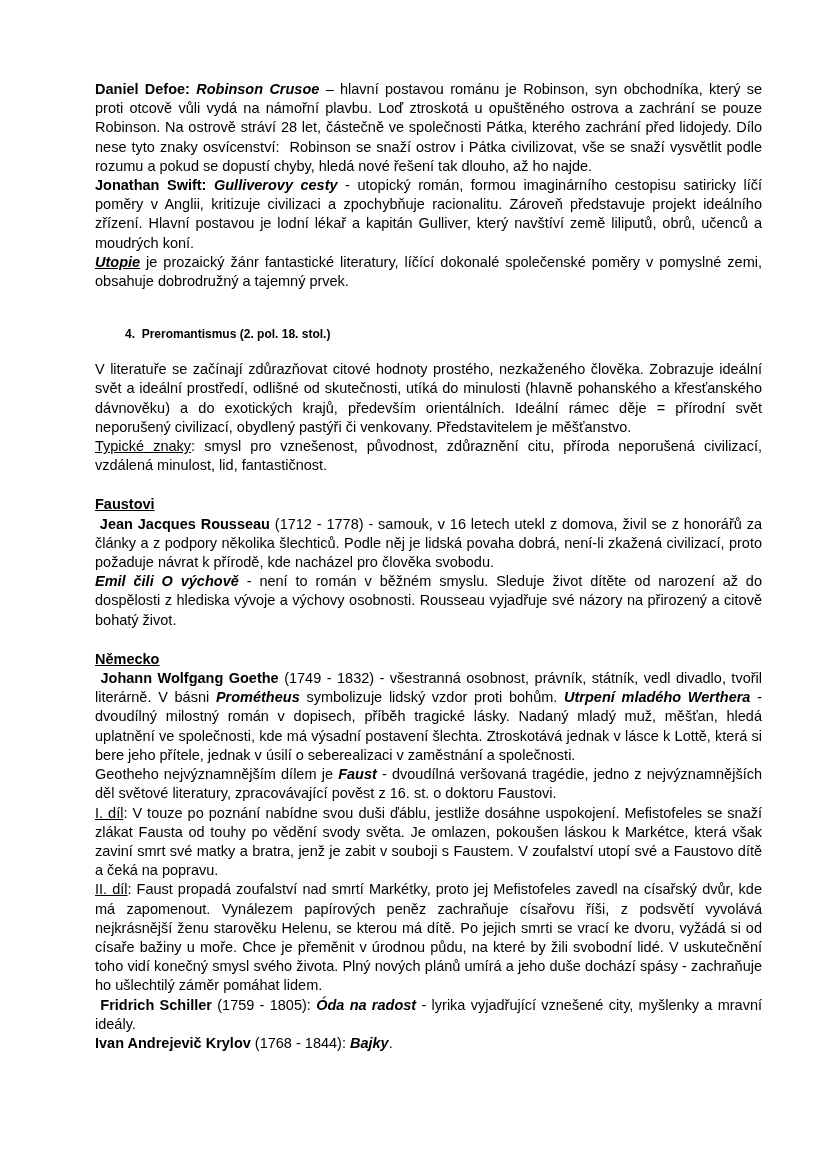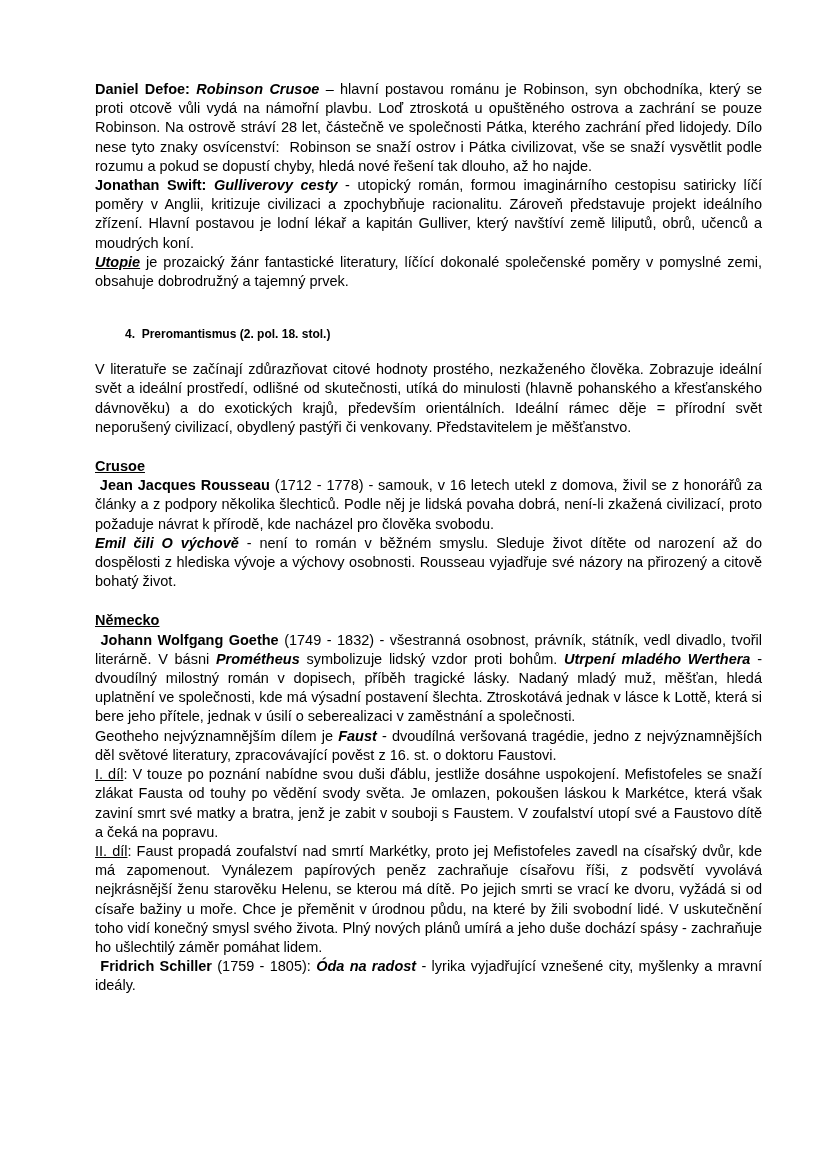--- a/index.html
+++ b/index.html
@@ -48,23 +48,25 @@
 </head>
 <body>
 
 <div class="page">
   <div id="doc-content">
       <div class="para"><span class="b">Daniel Defoe: </span><span class="b i">Robinson Crusoe</span><span class=""> – hlavní postavou románu je Robinson, syn obchodníka, který se proti otcově vůli vydá na námořní plavbu. Loď ztroskotá u opuštěného ostrova a zachrání se pouze Robinson. Na ostrově stráví 28 let, částečně ve společnosti Pátka, kterého zachrání před lidojedy. Dílo nese tyto znaky osvícenství:  Robinson se snaží ostrov i Pátka civilizovat, vše se snaží vysvětlit podle rozumu a pokud se dopustí chyby, hledá nové řešení tak dlouho, až ho najde.</span></div>
       <div class="para"><span class="b">Jonathan Swift: </span><span class="b i">Gulliverovy cesty</span><span class=""> - utopický román, formou imaginárního cestopisu satiricky líčí poměry v Anglii, kritizuje civilizaci a zpochybňuje racionalitu. Zároveň představuje projekt ideálního zřízení. Hlavní postavou je lodní lékař a kapitán Gulliver, který navštíví země liliputů, obrů, učenců a moudrých koní.</span></div>
       <div class="para"><span class="b i u">Utopie</span><span class=""> je prozaický žánr fantastické literatury, líčící dokonalé společenské poměry v pomyslné zemi, obsahuje dobrodružný a tajemný prvek.</span></div>
       <div class="chapter-heading"><span class="b">4.  Preromantismus (2. pol. 18. stol.)</span></div>
       <div class="para"><span class="">V literatuře se začínají zdůrazňovat citové hodnoty prostého, nezkaženého člověka. Zobrazuje ideální svět a ideální prostředí, odlišné od skutečnosti, utíká do minulosti (hlavně pohanského a křesťanského dávnověku) a do exotických krajů, především orientálních. Ideální rámec děje = přírodní svět neporušený civilizací, obydlený pastýři či venkovany. Představitelem je měšťanstvo.</span></div>
-      <div class="section-heading"><span class="b u">Crusoe</span></div>
+      <div class="para"><span class="u">Typické znaky</span><span class="">: smysl pro vznešenost, původnost, zdůraznění citu, příroda neporušená civilizací, vzdálená minulost, lid, fantastičnost.</span></div>
+      <div class="section-heading"><span class="b u">Faustovi</span></div>
       <div class="para"><span class="b"> Jean Jacques Rousseau </span><span class="">(1712 - 1778) - samouk, v 16 letech utekl z domova, živil se z honorářů za články a z podpory několika šlechticů. Podle něj je lidská povaha dobrá, není-li zkažená civilizací, proto požaduje návrat k přírodě, kde nacházel pro člověka svobodu.</span></div>
       <div class="para"><span class="b i">Emil čili O výchově</span><span class=""> - není to román v běžném smyslu. Sleduje život dítěte od narození až do dospělosti z hlediska vývoje a výchovy osobnosti. Rousseau vyjadřuje své názory na přirozený a citově bohatý život.</span></div>
       <div class="section-heading"><span class="b u">Německo</span></div>
       <div class="para"><span class="b"> Johann Wolfgang Goethe </span><span class="">(1749 - 1832) - všestranná osobnost, právník, státník, vedl divadlo, tvořil literárně. V básni </span><span class="b i">Prométheus</span><span class=""> symbolizuje lidský vzdor proti bohům. </span><span class="b i">Utrpení mladého Werthera</span><span class=""> - dvoudílný milostný román v dopisech, příběh tragické lásky. Nadaný mladý muž, měšťan, hledá uplatnění ve společnosti, kde má výsadní postavení šlechta. Ztroskotává jednak v lásce k Lottě, která si bere jeho přítele, jednak v úsilí o seberealizaci v zaměstnání a společnosti.</span></div>
       <div class="para"><span class="">Geotheho nejvýznamnějším dílem je </span><span class="b i">Faust</span><span class=""> - dvoudílná veršovaná tragédie, jedno z nejvýznamnějších děl světové literatury, zpracovávající pověst z 16. st. o doktoru Faustovi.</span></div>
       <div class="para"><span class="u">I. díl</span><span class="">: V touze po poznání nabídne svou duši ďáblu, jestliže dosáhne uspokojení. Mefistofeles se snaží zlákat Fausta od touhy po vědění svody světa. Je omlazen, pokoušen láskou k Markétce, která však zaviní smrt své matky a bratra, jenž je zabit v souboji s Faustem. V zoufalství utopí své a Faustovo dítě a čeká na popravu.</span></div>
       <div class="para"><span class="u">II. díl</span><span class="">: Faust propadá zoufalství nad smrtí Markétky, proto jej Mefistofeles zavedl na císařský dvůr, kde má zapomenout. Vynálezem papírových peněz zachraňuje císařovu říši, z podsvětí vyvolává nejkrásnější ženu starověku Helenu, se kterou má dítě. Po jejich smrti se vrací ke dvoru, vyžádá si od císaře bažiny u moře. Chce je přeměnit v úrodnou půdu, na které by žili svobodní lidé. V uskutečnění toho vidí konečný smysl svého života. Plný nových plánů umírá a jeho duše dochází spásy - zachraňuje ho ušlechtilý záměr pomáhat lidem.</span></div>
       <div class="para"><span class="b"> Fridrich Schiller </span><span class="">(1759 - 1805): </span><span class="b i">Óda na radost</span><span class=""> - lyrika vyjadřující vznešené city, myšlenky a mravní ideály.</span></div>
+      <div class="para"><span class="b">Ivan Andrejevič Krylov </span><span class="">(1768 - 1844): </span><span class="b i">Bajky</span><span class="">.</span></div>
     </div>
 </div>
 
 </body></html>

